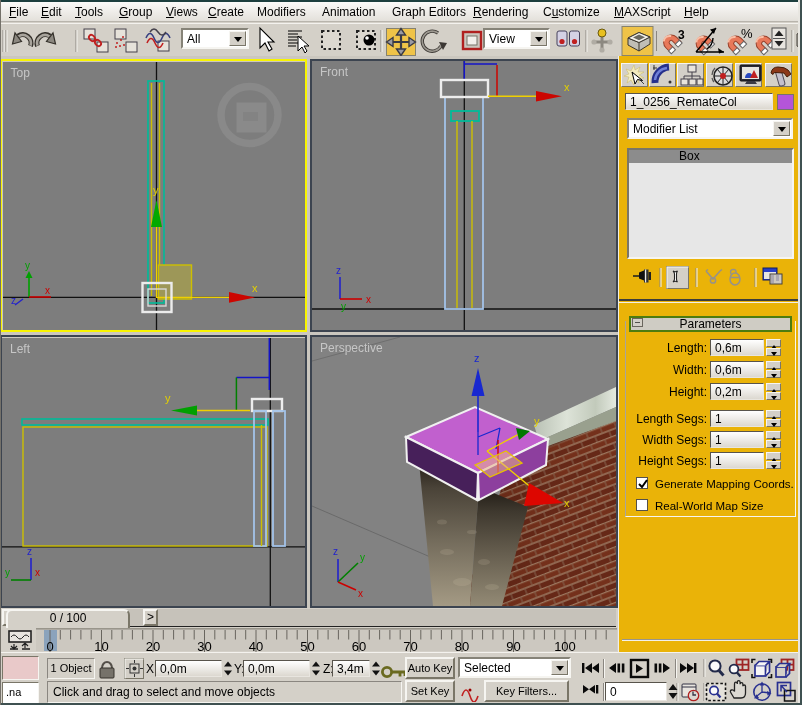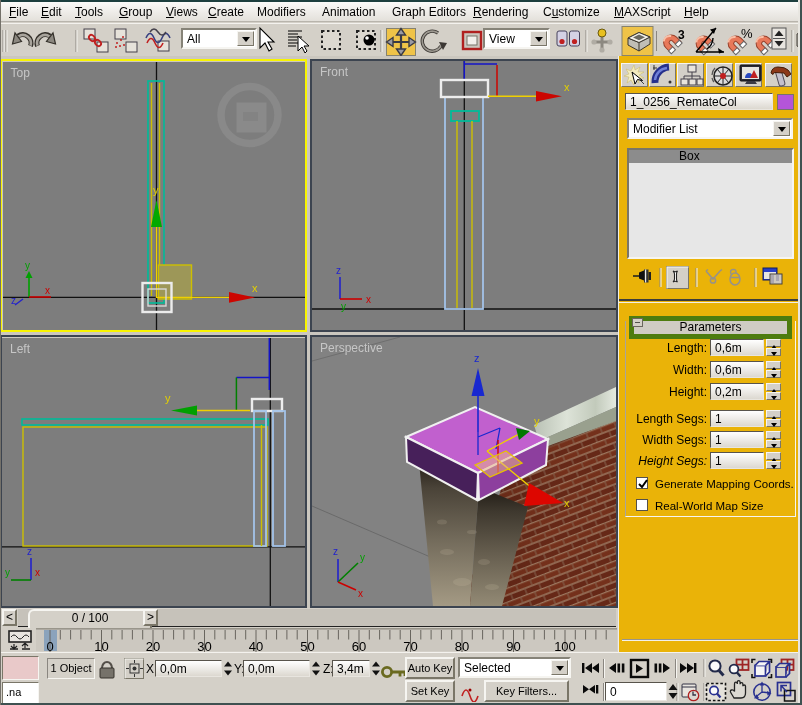--- a/index.html
+++ b/index.html
@@ -175,21 +175,21 @@
           <rect x="3.6" y="15.2" width="5.8" height="4" fill="#fff" stroke="#666"></rect>
           <rect x="13.1" y="15.2" width="5.8" height="4" fill="#fff" stroke="#666"></rect>
         </g>
       <rect x="772" y="4" width="14" height="21" fill="#e8e5df" stroke="#555"></rect>
       <path d="M779,6.5l-4.5,5.5h9z M779,22.5l-4.5,-5.5h9z" fill="#222"></path>
       <path d="M773,14.5h12" stroke="#555"></path>
       <path d="M792,6V28" stroke="#8a8680"></path>
         <path d="M793,6V28" stroke="#f6f5f1"></path>
       <path d="M797,10 q3,-3 5,0 v12 q-2,3 -5,0 z" fill="#b0aca4" stroke="#44403a"></path>
     </svg>
-    <div class="dd" style="left:181px; top:4px; width:76px;padding-left:20px;">
+    <div class="dd" style="left:181px; top:4px; width:68px;padding-left:20px;">
         <span class="txt">All</span>
         <span class="ddbtn"></span>
       </div>
     <div class="dd" style="left:483px; top:4px; width:67px;">
         <span class="txt">View</span>
         <span class="ddbtn"></span>
       </div>
   </div>
   <div id="vpzone" class="abs">
 
@@ -454,21 +454,21 @@
 
       <rect x="144" y="5" width="14" height="12" fill="#2840c8" stroke="#101c60"></rect>
       <rect x="145" y="9" width="12" height="7" fill="#e8e5df"></rect>
       <rect x="151" y="11" width="12" height="10" fill="#cdc9c1" stroke="#44403a"></rect>
       <path d="M152,13h3M157,13h3M152,15h3M157,15h3M152,17h3M157,17h3M152,19h3" stroke="#8a86a0" stroke-width="1"></path>
     </svg>
     <div class="abs" style="left:0;top:243px;width:184px;height:2px;background:#3c3c3c;"></div>
     <div class="abs" style="left:0;top:246px;width:184px;height:1px;background:#f0eee9;"></div>
 
     <div class="abs" style="left:6px;top:265px;width:171px;height:196px;border:1px solid;border-color:#a8a49c #f6f5f1 #f6f5f1 #a8a49c;border-top:none;"></div>
-    <div class="abs" style="left:10px;top:260px;width:163px;height:23px;background:#cfccc4;border:5px solid #4d7c0f;font-size:12px;text-align:center;line-height:12px;">Parameters</div>
+    <div class="abs" style="left:10px;top:260px;width:163px;height:16px;background:#cfccc4;border:2px solid #4d7c0f;font-size:12px;text-align:center;line-height:12px;">Parameters</div>
     <div class="abs" style="left:13px;top:262px;width:11px;height:9px;background:#d4d0c8;border:1px solid #6a665e;font-size:9px;line-height:7px;text-align:center;">–</div>
     <div class="plabel" style="left:0;top:285px;width:88px;">Length:</div>
     <div class="pfield" style="left:91px;top:283px;width:54px;">0,6m</div>
     <div class="spin" style="left:147px;top:283px;">
         <span class="up"></span>
         <span class="dn"></span>
       </div>
     <div class="plabel" style="left:0;top:307px;width:88px;">Width:</div>
     <div class="pfield" style="left:91px;top:305px;width:54px;">0,6m</div>
     <div class="spin" style="left:147px;top:305px;">
@@ -486,39 +486,39 @@
     <div class="spin" style="left:147px;top:354px;">
         <span class="up"></span>
         <span class="dn"></span>
       </div>
     <div class="plabel" style="left:0;top:377px;width:88px;">Width Segs:</div>
     <div class="pfield" style="left:91px;top:375px;width:54px;">1</div>
     <div class="spin" style="left:147px;top:375px;">
         <span class="up"></span>
         <span class="dn"></span>
       </div>
-    <div class="plabel" style="left:0;top:398px;width:88px;font-style:italic;">Height Segs:</div>
+    <div class="plabel" style="left:0;top:398px;width:88px;">Height Segs:</div>
     <div class="pfield" style="left:91px;top:396px;width:54px;">1</div>
     <div class="spin" style="left:147px;top:396px;">
         <span class="up"></span>
         <span class="dn"></span>
       </div>
     <div class="abs" style="left:17px;top:421px;width:12px;height:12px;background:#fff;border:1px solid #55514b;">
       <svg width="12" height="12">
           <path d="M2,6 l3,3 5,-7" stroke="#000" stroke-width="2" fill="none"></path>
         </svg>
     </div>
     <div class="abs" style="left:36px;top:422px;font-size:11.5px;">Generate Mapping Coords.</div>
     <div class="abs" style="left:17px;top:443px;width:12px;height:12px;background:#fff;border:1px solid #55514b;"></div>
     <div class="abs" style="left:36px;top:444px;font-size:11.5px;">Real-World Map Size</div>
   </div>
   <div id="timeslider" class="abs">
     <div class="abs btn" style="left:2px;top:1px;width:15px;height:17px;font-size:12px;line-height:13px;">&lt;</div>
     <div class="abs" style="left:18px;top:1px;width:598px;height:18px;background:#c6c2ba;border-bottom:1px solid #222;"></div>
-    <div class="abs btn" style="left:28px;top:1px;width:124px;height:24px;line-height:14px;border-radius:6px;">0 / 100</div>
+    <div class="abs btn" style="left:6px;top:1px;width:124px;height:24px;line-height:14px;border-radius:6px;">0 / 100</div>
     <div class="abs btn" style="left:143px;top:1px;width:15px;height:17px;font-size:12px;line-height:13px;">&gt;</div>
   </div>
   <div id="trackbar" class="abs">
     <svg width="618" height="24">
       <rect x="36" y="0" width="581" height="23" fill="#ccc8c0"></rect>
       <path d="M36,0 H617" stroke="#7a7668"></path>
       <path d="M36,1 H617" stroke="#8e8a82"></path>
       <rect x="44" y="2" width="13" height="21" fill="#8ba3bc"></rect>
       <g stroke="#68655e" stroke-width="1">
         <path d="M50.0,2V24M60.3,2V11.5M70.6,2V11.5M80.9,2V11.5M91.2,2V11.5M101.5,2V24M111.8,2V11.5M122.1,2V11.5M132.4,2V11.5M142.7,2V11.5M153.0,2V24M163.3,2V11.5M173.6,2V11.5M183.9,2V11.5M194.2,2V11.5M204.5,2V24M214.8,2V11.5M225.1,2V11.5M235.4,2V11.5M245.7,2V11.5M256.0,2V24M266.3,2V11.5M276.6,2V11.5M286.9,2V11.5M297.2,2V11.5M307.5,2V24M317.8,2V11.5M328.1,2V11.5M338.4,2V11.5M348.7,2V11.5M359.0,2V24M369.3,2V11.5M379.6,2V11.5M389.9,2V11.5M400.2,2V11.5M410.5,2V24M420.8,2V11.5M431.1,2V11.5M441.4,2V11.5M451.7,2V11.5M462.0,2V24M472.3,2V11.5M482.6,2V11.5M492.9,2V11.5M503.2,2V11.5M513.5,2V24M523.8,2V11.5M534.1,2V11.5M544.4,2V11.5M554.7,2V11.5M565.0,2V24M575.3,2V11.5M585.6,2V11.5M595.9,2V11.5M606.2,2V11.5"></path>
@@ -548,20 +548,21 @@
   <div class="abs" style="left:0;top:703px;width:802px;height:2px;background:#3f5151;z-index:50;"></div>
   <div class="abs" style="left:0;top:0;width:1px;height:705px;background:#74716a;z-index:50;"></div>
   <div class="abs" style="left:622px;top:639px;width:176px;height:1px;background:#98948c;"></div>
   <div class="abs" style="left:622px;top:640px;width:176px;height:1px;background:#f2f0eb;"></div>
   <div id="statusbar" class="abs">
 
     <div class="abs" style="left:2px;top:3px;width:37px;height:24px;background:#e9c9c9;border:1px solid;border-color:#7a7668 #f6f5f1 #f6f5f1 #7a7668;"></div>
     <div class="abs" style="left:2px;top:29px;width:37px;height:22px;background:#ffffff;border:1px solid;border-color:#7a7668 #f6f5f1 #f6f5f1 #7a7668;font-size:11px;padding:3px 0 0 3px;">.na</div>
 
     <div class="abs" style="left:47px;top:5px;width:48px;height:21px;border:1px solid;border-color:#8a8680 #f6f5f1 #f6f5f1 #8a8680;font-size:11px;text-align:center;line-height:19px;">1 Object</div>
+    <div class="abs" style="left:47px;top:28px;width:355px;height:22px;border:1px solid;border-color:#8a8680 #f6f5f1 #f6f5f1 #8a8680;font-size:12px;line-height:20px;padding-left:5px;">Click and drag to select and move objects</div>
     <svg class="abs" style="left:98px;top:5px" width="310" height="46">
 
       <path d="M4,10 a5,6 0 0 1 10,0" fill="none" stroke="#55504a" stroke-width="2"></path>
       <rect x="2" y="10" width="14" height="10" rx="1" fill="#76726a" stroke="#36322c"></rect>
 
       <rect x="26.5" y="0.5" width="19" height="20" fill="#d4d0c8" stroke="#7a7668"></rect>
       <path d="M26.5,.5 h19 v1 h-18 v19 h-1 z" fill="#f6f5f1"></path>
       <rect x="32" y="6" width="9" height="9" fill="none" stroke="#333"></rect>
       <circle cx="36.5" cy="10.5" r="2" fill="#333"></circle>
       <path d="M36.5,2 v3 M36.5,16 v3 M28,10.5 h3 M42,10.5 h3" stroke="#333"></path>

